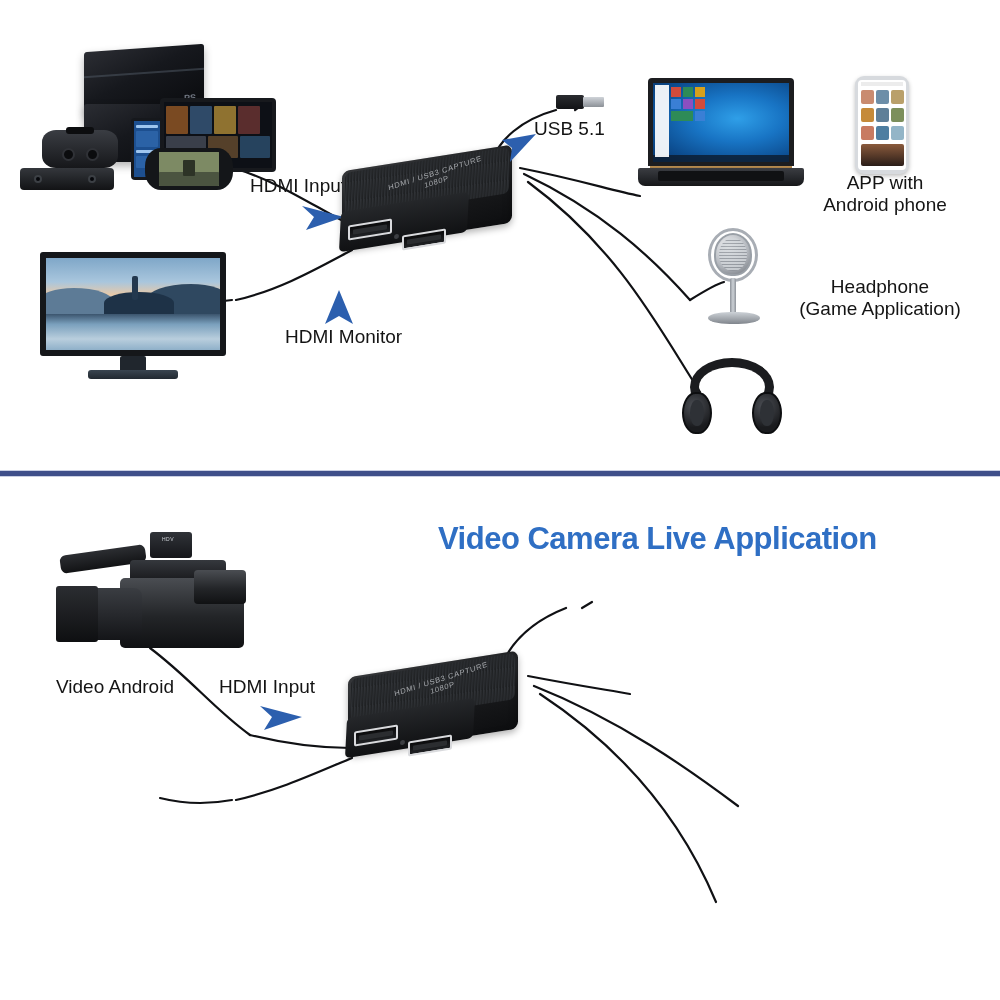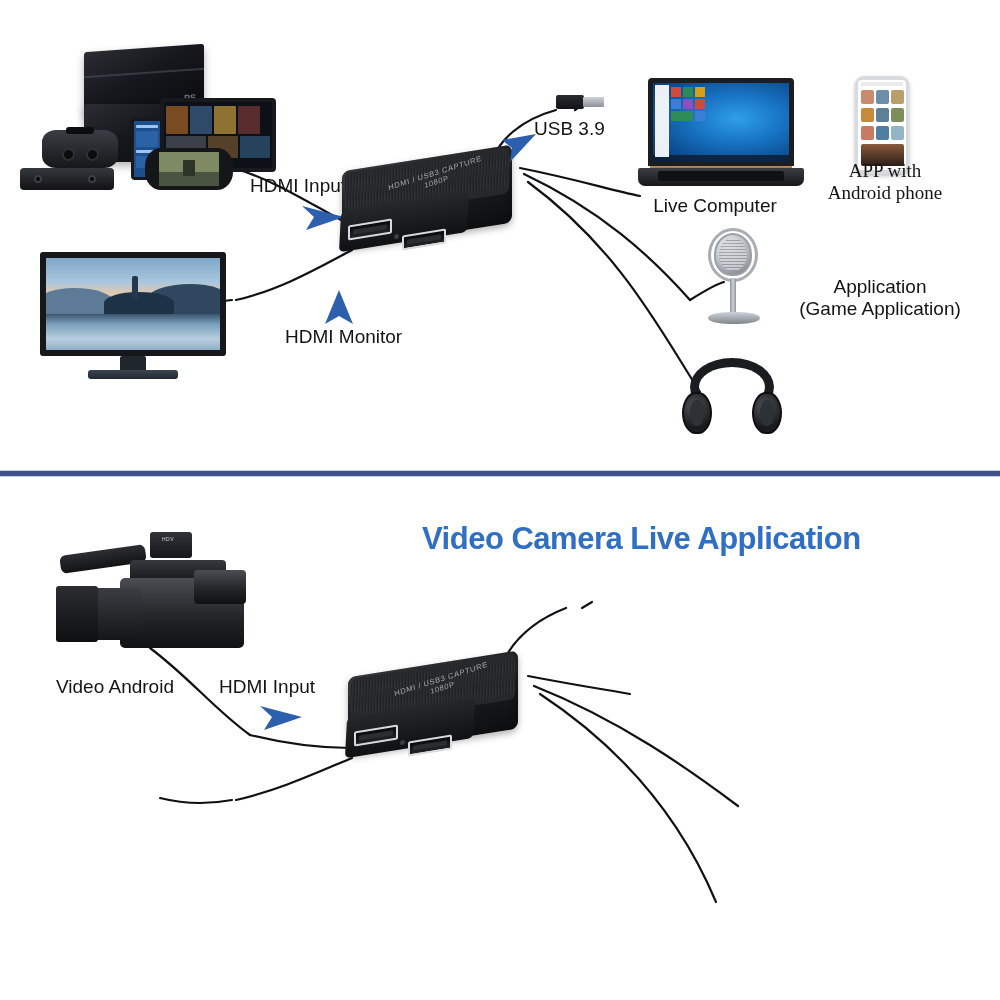--- a/index.html
+++ b/index.html
@@ -6,21 +6,21 @@
   body{width:1000px;height:1000px;position:relative;overflow:hidden;
        font-family:"Liberation Sans","DejaVu Sans",sans-serif;color:#1a1a1a;}
   .panel{position:absolute;left:0;width:1000px;}
   #panel-console{top:0;height:472px;}
   #panel-camera{top:476px;height:524px;}
   .divider{position:absolute;left:0;top:470px;width:1000px;height:5px;
            background:#3f4f8a;border-top:1px solid #c9cfe3;border-bottom:1px solid #c9cfe3;}
   .title{position:absolute;font-weight:bold;color:#2f6fc4;letter-spacing:-.5px;
          font-size:31px;white-space:nowrap;}
   #title-console{left:418px;top:20px;}
-  #title-camera{left:422px;top:500px;}
+  #title-camera{left:438px;top:500px;}
   .lbl{position:absolute;font-size:19px;color:#141414;white-space:nowrap;line-height:1.18;}
   .lbl.c{text-align:center;}
   
   .arrow{position:absolute;width:0;height:0;}
   .arrow svg{display:block;overflow:visible;}
   
   .wires{position:absolute;left:0;top:0;width:1000px;height:1000px;pointer-events:none;}
   
   .device{position:absolute;}
   .dev-body{position:absolute;left:0;top:0;width:170px;height:78px;
@@ -237,21 +237,21 @@
     <svg width="34" height="40" viewBox="0 0 34 40">
         <path d="M17,2 L31,36 L17,28 L3,36 Z" fill="#2c5fae"></path>
       </svg>
   </div>
   <div class="lbl" style="left:285px;top:326px;">HDMI Monitor</div>
 
   <div class="usb-plug" style="left:556px;top:92px;width:50px;height:22px;">
     <div class="usb-grip" style="left:0;top:3px;width:28px;height:14px;"></div>
     <div class="usb-shell" style="left:27px;top:5px;width:21px;height:10px;"></div>
   </div>
-  <div class="lbl" style="left:534px;top:118px;">USB 3.9</div>
+  <div class="lbl" style="left:534px;top:118px;">USB 5.1</div>
   <div class="arrow" style="left:500px;top:132px;">
     <svg width="40" height="34" viewBox="0 0 40 34">
         <path d="M36,2 L10,30 L12,16 L2,8 Z" fill="#2c5fae"></path>
       </svg>
   </div>
 
   <div class="laptop" style="left:636px;top:78px;width:170px;height:110px;">
     <div class="lp-lid" style="left:12px;top:0;width:146px;height:88px;">
       <div class="lp-screen">
         <div class="lp-tb"></div>
@@ -263,54 +263,53 @@
         <div class="tile" style="left:30px;top:16px;width:10px;height:10px;background:#8a4fc0;"></div>
         <div class="tile" style="left:42px;top:16px;width:10px;height:10px;background:#d14b3c;"></div>
         <div class="tile" style="left:18px;top:28px;width:22px;height:10px;background:#2e8b57;"></div>
         <div class="tile" style="left:42px;top:28px;width:10px;height:10px;background:#3a7fd5;"></div>
       </div>
     </div>
     <div class="lp-hinge" style="left:14px;top:88px;width:142px;height:4px;"></div>
     <div class="lp-base" style="left:2px;top:90px;width:166px;height:18px;"></div>
     <div class="lp-kb" style="left:22px;top:93px;width:126px;height:10px;"></div>
   </div>
-  <div class="lbl c" style="left:620px;top:195px;width:190px;">Live Computer</div>
 
   <div class="phone" style="left:855px;top:76px;width:54px;height:98px;">
     <div class="ph-body" style="width:54px;height:98px;">
       <div class="ph-screen">
         <div class="ph-bar" style="top:2px;"></div>
         <div class="ph-cell" style="left:3px;top:10px;width:13px;height:14px;background:#c98b70;"></div>
         <div class="ph-cell" style="left:18px;top:10px;width:13px;height:14px;background:#6d8ea8;"></div>
         <div class="ph-cell" style="left:33px;top:10px;width:13px;height:14px;background:#b9a06a;"></div>
         <div class="ph-cell" style="left:3px;top:28px;width:13px;height:14px;background:#c58a3a;"></div>
         <div class="ph-cell" style="left:18px;top:28px;width:13px;height:14px;background:#5f7f98;"></div>
         <div class="ph-cell" style="left:33px;top:28px;width:13px;height:14px;background:#7c8f5b;"></div>
         <div class="ph-cell" style="left:3px;top:46px;width:13px;height:14px;background:#c87b62;"></div>
         <div class="ph-cell" style="left:18px;top:46px;width:13px;height:14px;background:#4e7ea1;"></div>
         <div class="ph-cell" style="left:33px;top:46px;width:13px;height:14px;background:#93b5c7;"></div>
         <div class="ph-cell" style="left:3px;top:64px;width:43px;height:22px;background:linear-gradient(180deg,#8a5a3c,#2a1d18);"></div>
       </div>
     </div>
   </div>
-  <div class="lbl c" style="left:790px;top:160px;width:190px;font-family:Liberation Serif, serif;">
+  <div class="lbl c" style="left:790px;top:172px;width:190px;">
     <span>APP with</span><br>
     <span>Android phone</span>
   </div>
 
   <div style="position:absolute;left:700px;top:228px;width:80px;height:100px;">
     <div class="mic-ring" style="left:8px;top:0;width:50px;height:54px;"></div>
     <div class="mic-head" style="left:14px;top:5px;width:38px;height:43px;">
       <div class="mic-grill" style="inset:3px;"></div>
     </div>
     <div class="mic-stem" style="left:30px;top:50px;width:6px;height:38px;"></div>
     <div class="mic-base" style="left:8px;top:84px;width:52px;height:12px;"></div>
   </div>
   <div class="lbl c" style="left:760px;top:276px;width:240px;">
-    <span>Application</span><br>
+    <span>Headphone</span><br>
     <span>(Game Application)</span>
   </div>
 
   <div style="position:absolute;left:680px;top:358px;width:106px;height:80px;">
     <div class="hp-band" style="left:10px;top:0;width:84px;height:58px;"></div>
     <div class="hp-cup" style="left:2px;top:34px;width:30px;height:42px;">
       <div class="hp-pad" style="inset:6px;"></div>
     </div>
     <div class="hp-cup" style="left:72px;top:34px;width:30px;height:42px;">
       <div class="hp-pad" style="inset:6px;"></div>

